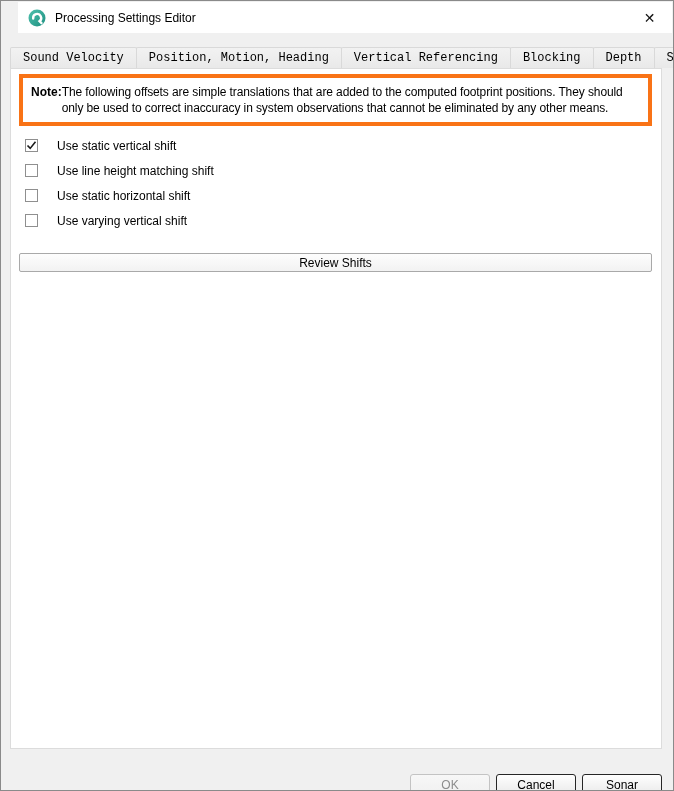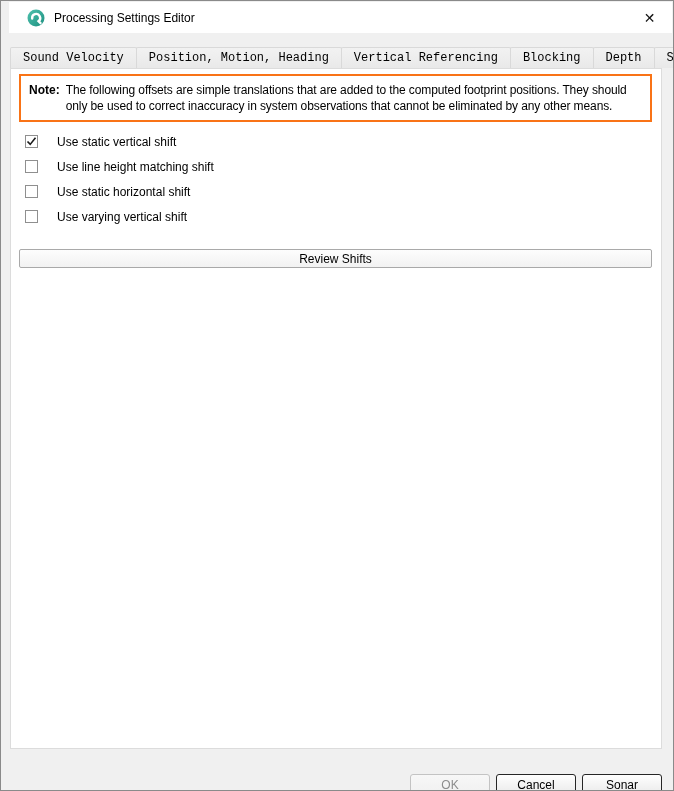--- a/index.html
+++ b/index.html
@@ -6,22 +6,22 @@
   html,body { width:674px; height:791px; }
   body { font-family:"Liberation Sans", sans-serif; font-size:12px; color:#000; background:#fff; }
 
   .window {
     position:relative; width:674px; height:791px;
     background:#f0f0f0; border:1px solid #8a8a8a; overflow:hidden;
   }
 
   
   .titlebar {
-    position:absolute; top:1px; left:8px; right:1px; height:31px;
-    background:#ffffff; display:flex; align-items:center; padding-left:18px;
+    position:absolute; top:1px; left:17px; right:1px; height:31px;
+    background:#ffffff; display:flex; align-items:center; padding-left:10px;
   }
   .app-icon { width:18px; height:18px; margin-right:9px; flex:0 0 auto; }
   .title-text { font-size:12px; color:#000; }
   .close-btn {
     position:absolute; top:0; right:0; width:45px; height:31px;
     display:flex; align-items:center; justify-content:center;
     font-size:14px; color:#111; cursor:default;
   }
 
   
@@ -44,22 +44,22 @@
   }
 
   
   .panel {
     position:absolute; top:67px; left:9px; right:11px; bottom:41px;
     background:#ffffff; border:1px solid #dcdcdc; z-index:2;
     padding:5px 9px 0 8px;
   }
 
   .note-box {
-    border:2px solid #f97316; background:#ffffff;
-    min-height:46px; padding:6px 8px; display:flex; gap:6px;
+    border:4px solid #f97316; background:#ffffff;
+    min-height:46px; padding:6px 8px; display:flex; 
     line-height:16px;
   }
   .note-label { font-weight:bold; white-space:nowrap; }
   .note-text { flex:1; letter-spacing:-0.1px; }
 
   .cb-group { margin-top:13px; margin-left:6px; }
   .cb-row { display:flex; align-items:center; height:13px; margin-bottom:12px; cursor:default; }
   .cb-box {
     width:13px; height:13px; background:#fff; border:1px solid #8f8f8f;
     display:flex; align-items:center; justify-content:center; flex:0 0 auto;

